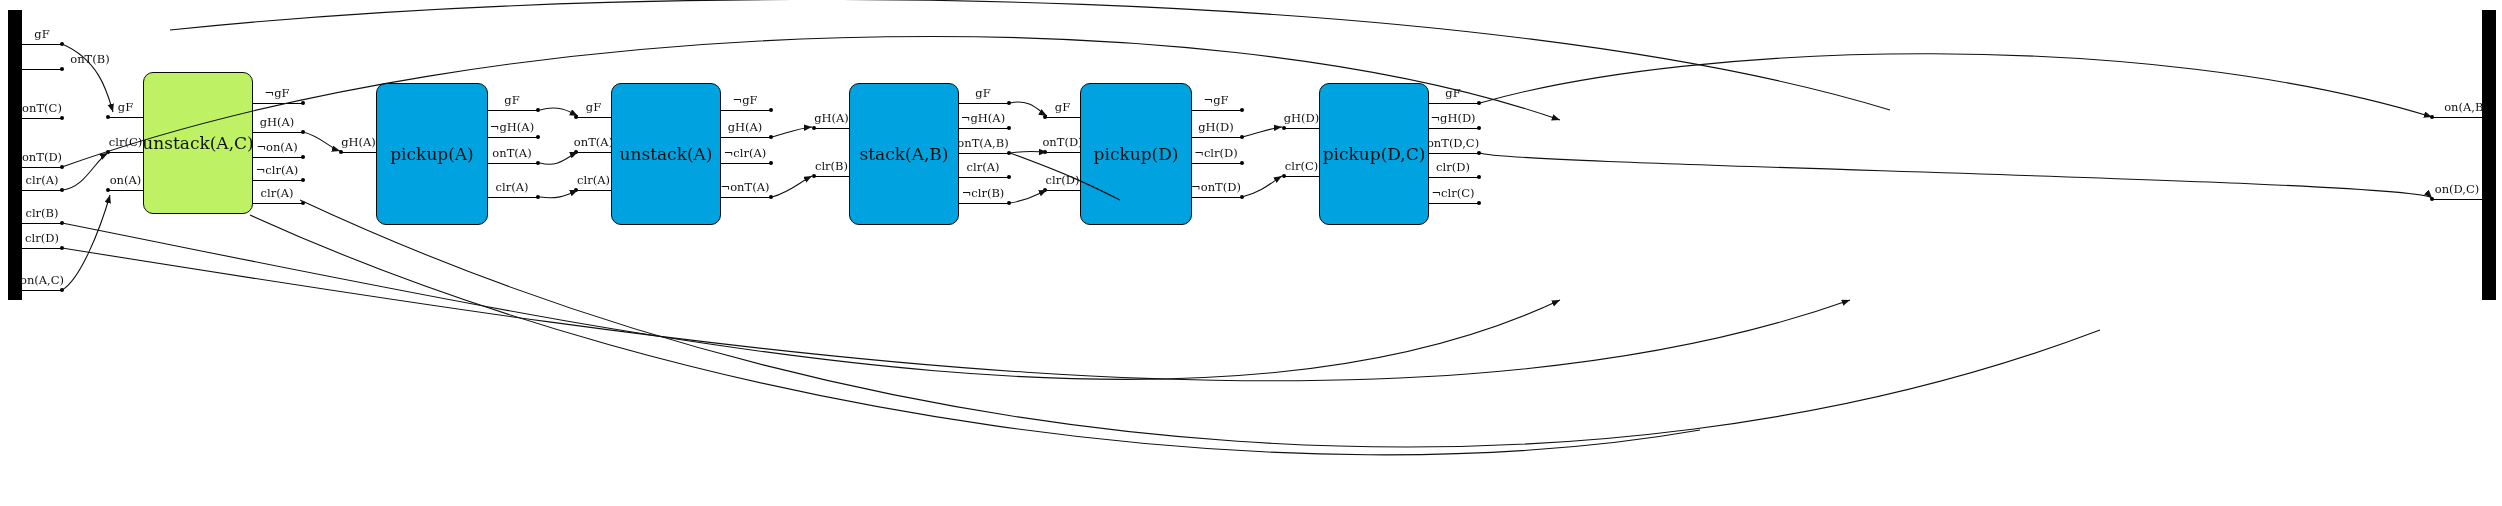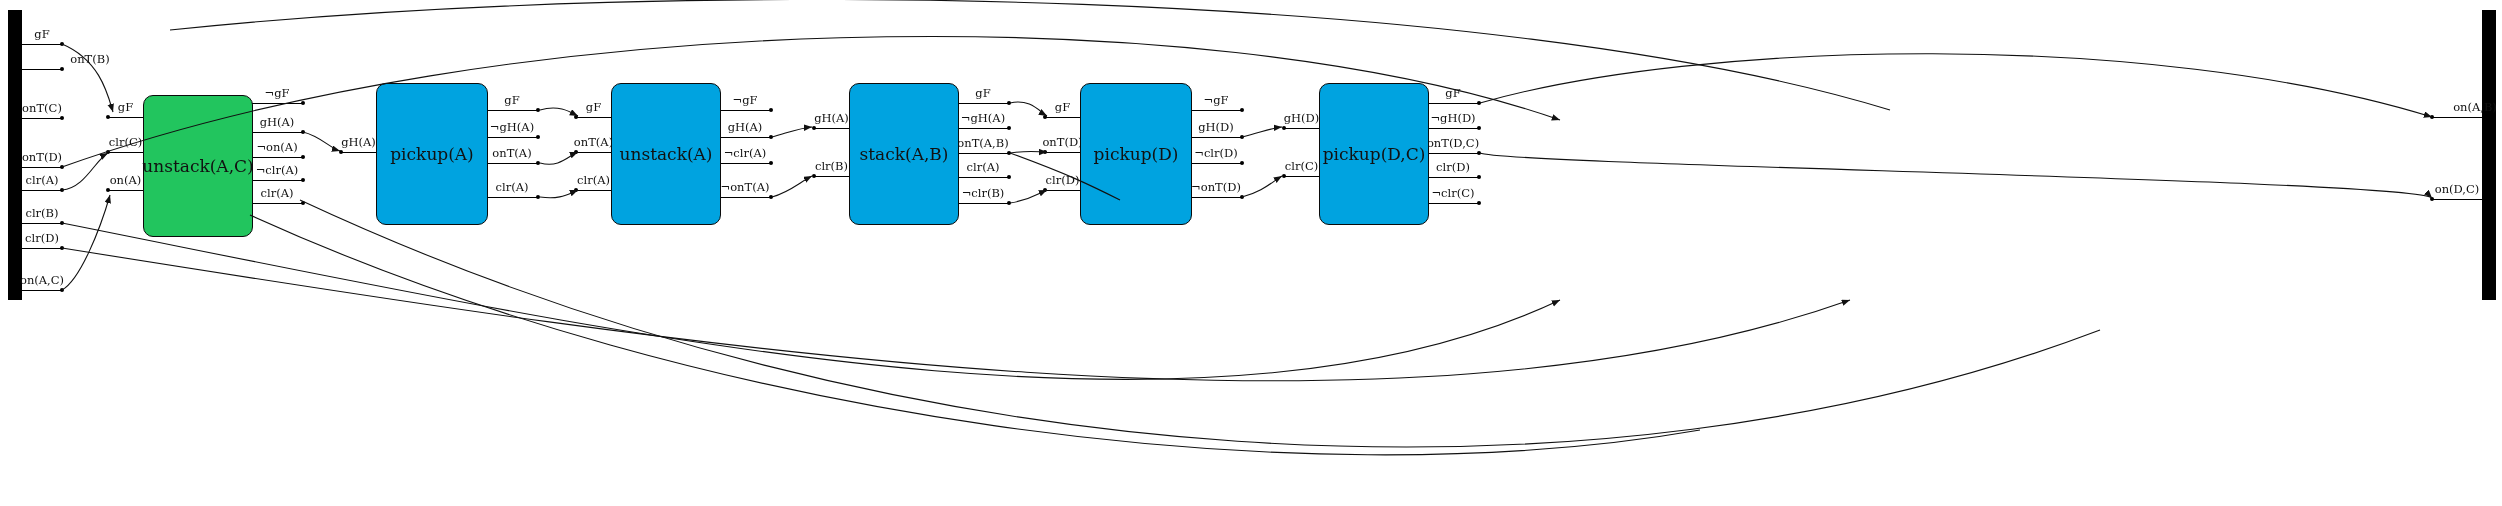--- a/index.html
+++ b/index.html
@@ -61,21 +61,21 @@
         <div class="plabel lbl-c" style="left: 20px;">clr(D)</div>
         <div class="pdot" style="left: 38px;"></div>
       </div>
       <div class="port" style="left: 22px; top: 290px; width: 40px;">
         <div class="pline" style="width: 40px;"></div>
         <div class="plabel lbl-c" style="left: 20px;">on(A,C)</div>
         <div class="pdot" style="left: 38px;"></div>
       </div>
       <div class="port" style="left: 2432px; top: 117px; width: 50px;">
         <div class="pline" style="width: 50px;"></div>
-        <div class="plabel lbl-c" style="left: 43px;">on(A,B)</div>
+        <div class="plabel lbl-c" style="left: 34px;">on(A,B)</div>
         <div class="pdot" style="left: -2px;"></div>
       </div>
       <div class="port" style="left: 2432px; top: 199px; width: 50px;">
         <div class="pline" style="width: 50px;"></div>
         <div class="plabel lbl-c" style="left: 25px;">on(D,C)</div>
         <div class="pdot" style="left: -2px;"></div>
       </div>
       <div class="port" style="left: 108px; top: 117px; width: 35px;">
         <div class="pline" style="width: 35px;"></div>
         <div class="plabel lbl-c" style="left: 17.5px;">gF</div>
@@ -276,21 +276,21 @@
         <div class="plabel lbl-c" style="left: 26px;">clr(D)</div>
         <div class="pdot" style="left: 50px;"></div>
       </div>
       <div class="port" style="left: 1427px; top: 203px; width: 52px;">
         <div class="pline" style="width: 52px;"></div>
         <div class="plabel lbl-c" style="left: 26px;">¬clr(C)</div>
         <div class="pdot" style="left: 50px;"></div>
       </div>
     </div>
   <div id="layer-nodes">
-      <div class="node" style="left: 143px; top: 95px; width: 108px; height: 140px; background: #22c55e;">
+      <div class="node" style="left: 143px; top: 72px; width: 108px; height: 140px; background: #bef264;">
         <span class="node-label">unstack(A,C)</span>
       </div>
       <div class="node" style="left: 376px; top: 83px; width: 110px; height: 140px; background: rgb(0, 163, 224);">
         <span class="node-label">pickup(A)</span>
       </div>
       <div class="node" style="left: 611px; top: 83px; width: 108px; height: 140px; background: rgb(0, 163, 224);">
         <span class="node-label">unstack(A)</span>
       </div>
       <div class="node" style="left: 849px; top: 83px; width: 108px; height: 140px; background: rgb(0, 163, 224);">
         <span class="node-label">stack(A,B)</span>

